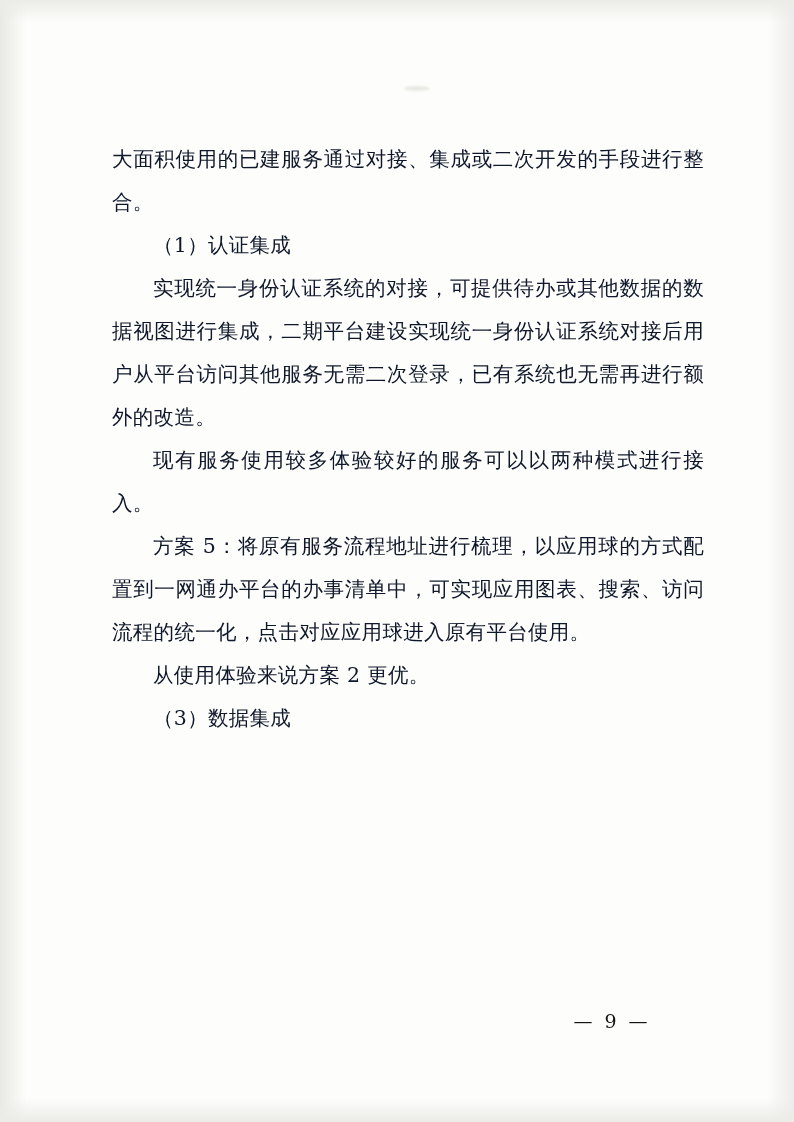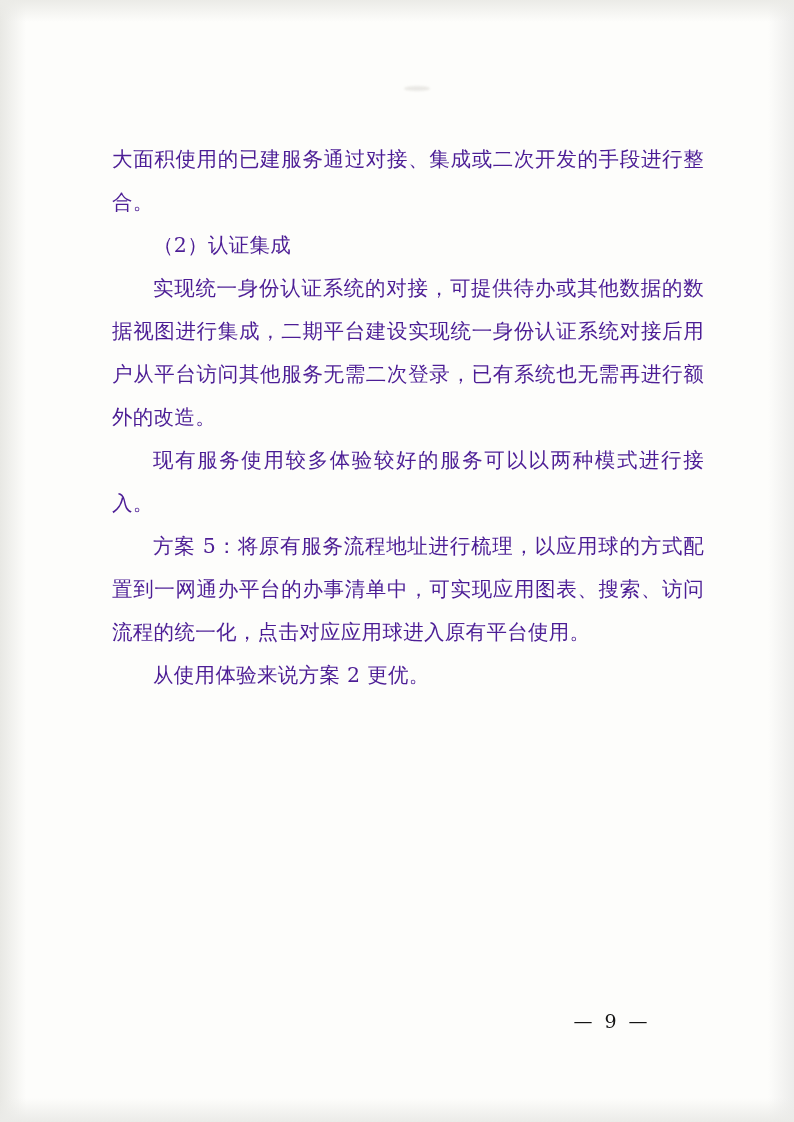--- a/index.html
+++ b/index.html
@@ -66,21 +66,21 @@
     top: 138px;
     width: 592px;
   }
   p {
     margin: 0;
     font-size: 20.5px;
     line-height: 43px;
     letter-spacing: 0.3px;
     text-align: justify;
     text-justify: inter-ideograph;
-    color: #4c1d95;
+    color: #0f172a;
   }
   p.indent {
     text-indent: 41px;
   }
   .pagenum {
     position: absolute;
     left: 0;
     top: 1010px;
     width: 794px;
     text-align: center;
@@ -102,24 +102,25 @@
   <div class="paper-edge-left"></div>
   <div class="paper-edge-right"></div>
   <div class="paper-edge-top"></div>
   <div class="paper-edge-bottom"></div>
 
   <div class="smudge" style="left:404px; top:86px; width:26px; height:5px;"></div>
   <div class="smudge" style="left:330px; top:546px; width:5px; height:4px; opacity:0.4;"></div>
 
   <div class="content">
     <p class="plain">大面积使用的已建服务通过对接、集成或二次开发的手段进行整合。</p>
-    <p class="indent">（2）认证集成</p>
+    <p class="indent">（1）认证集成</p>
     <p class="indent">实现统一身份认证系统的对接，可提供待办或其他数据的数据视图进行集成，二期平台建设实现统一身份认证系统对接后用户从平台访问其他服务无需二次登录，已有系统也无需再进行额外的改造。</p>
     <p class="indent">现有服务使用较多体验较好的服务可以以两种模式进行接入。</p>
     <p class="indent">方案 5：将原有服务流程地址进行梳理，以应用球的方式配置到一网通办平台的办事清单中，可实现应用图表、搜索、访问流程的统一化，点击对应应用球进入原有平台使用。</p>
     <p class="indent">从使用体验来说方案 2 更优。</p>
+    <p class="indent">（3）数据集成</p>
   </div>
 
   <div class="pagenum">
     <span class="inner">— 9 —</span>
   </div>
 
 </div>
 
 </body></html>

